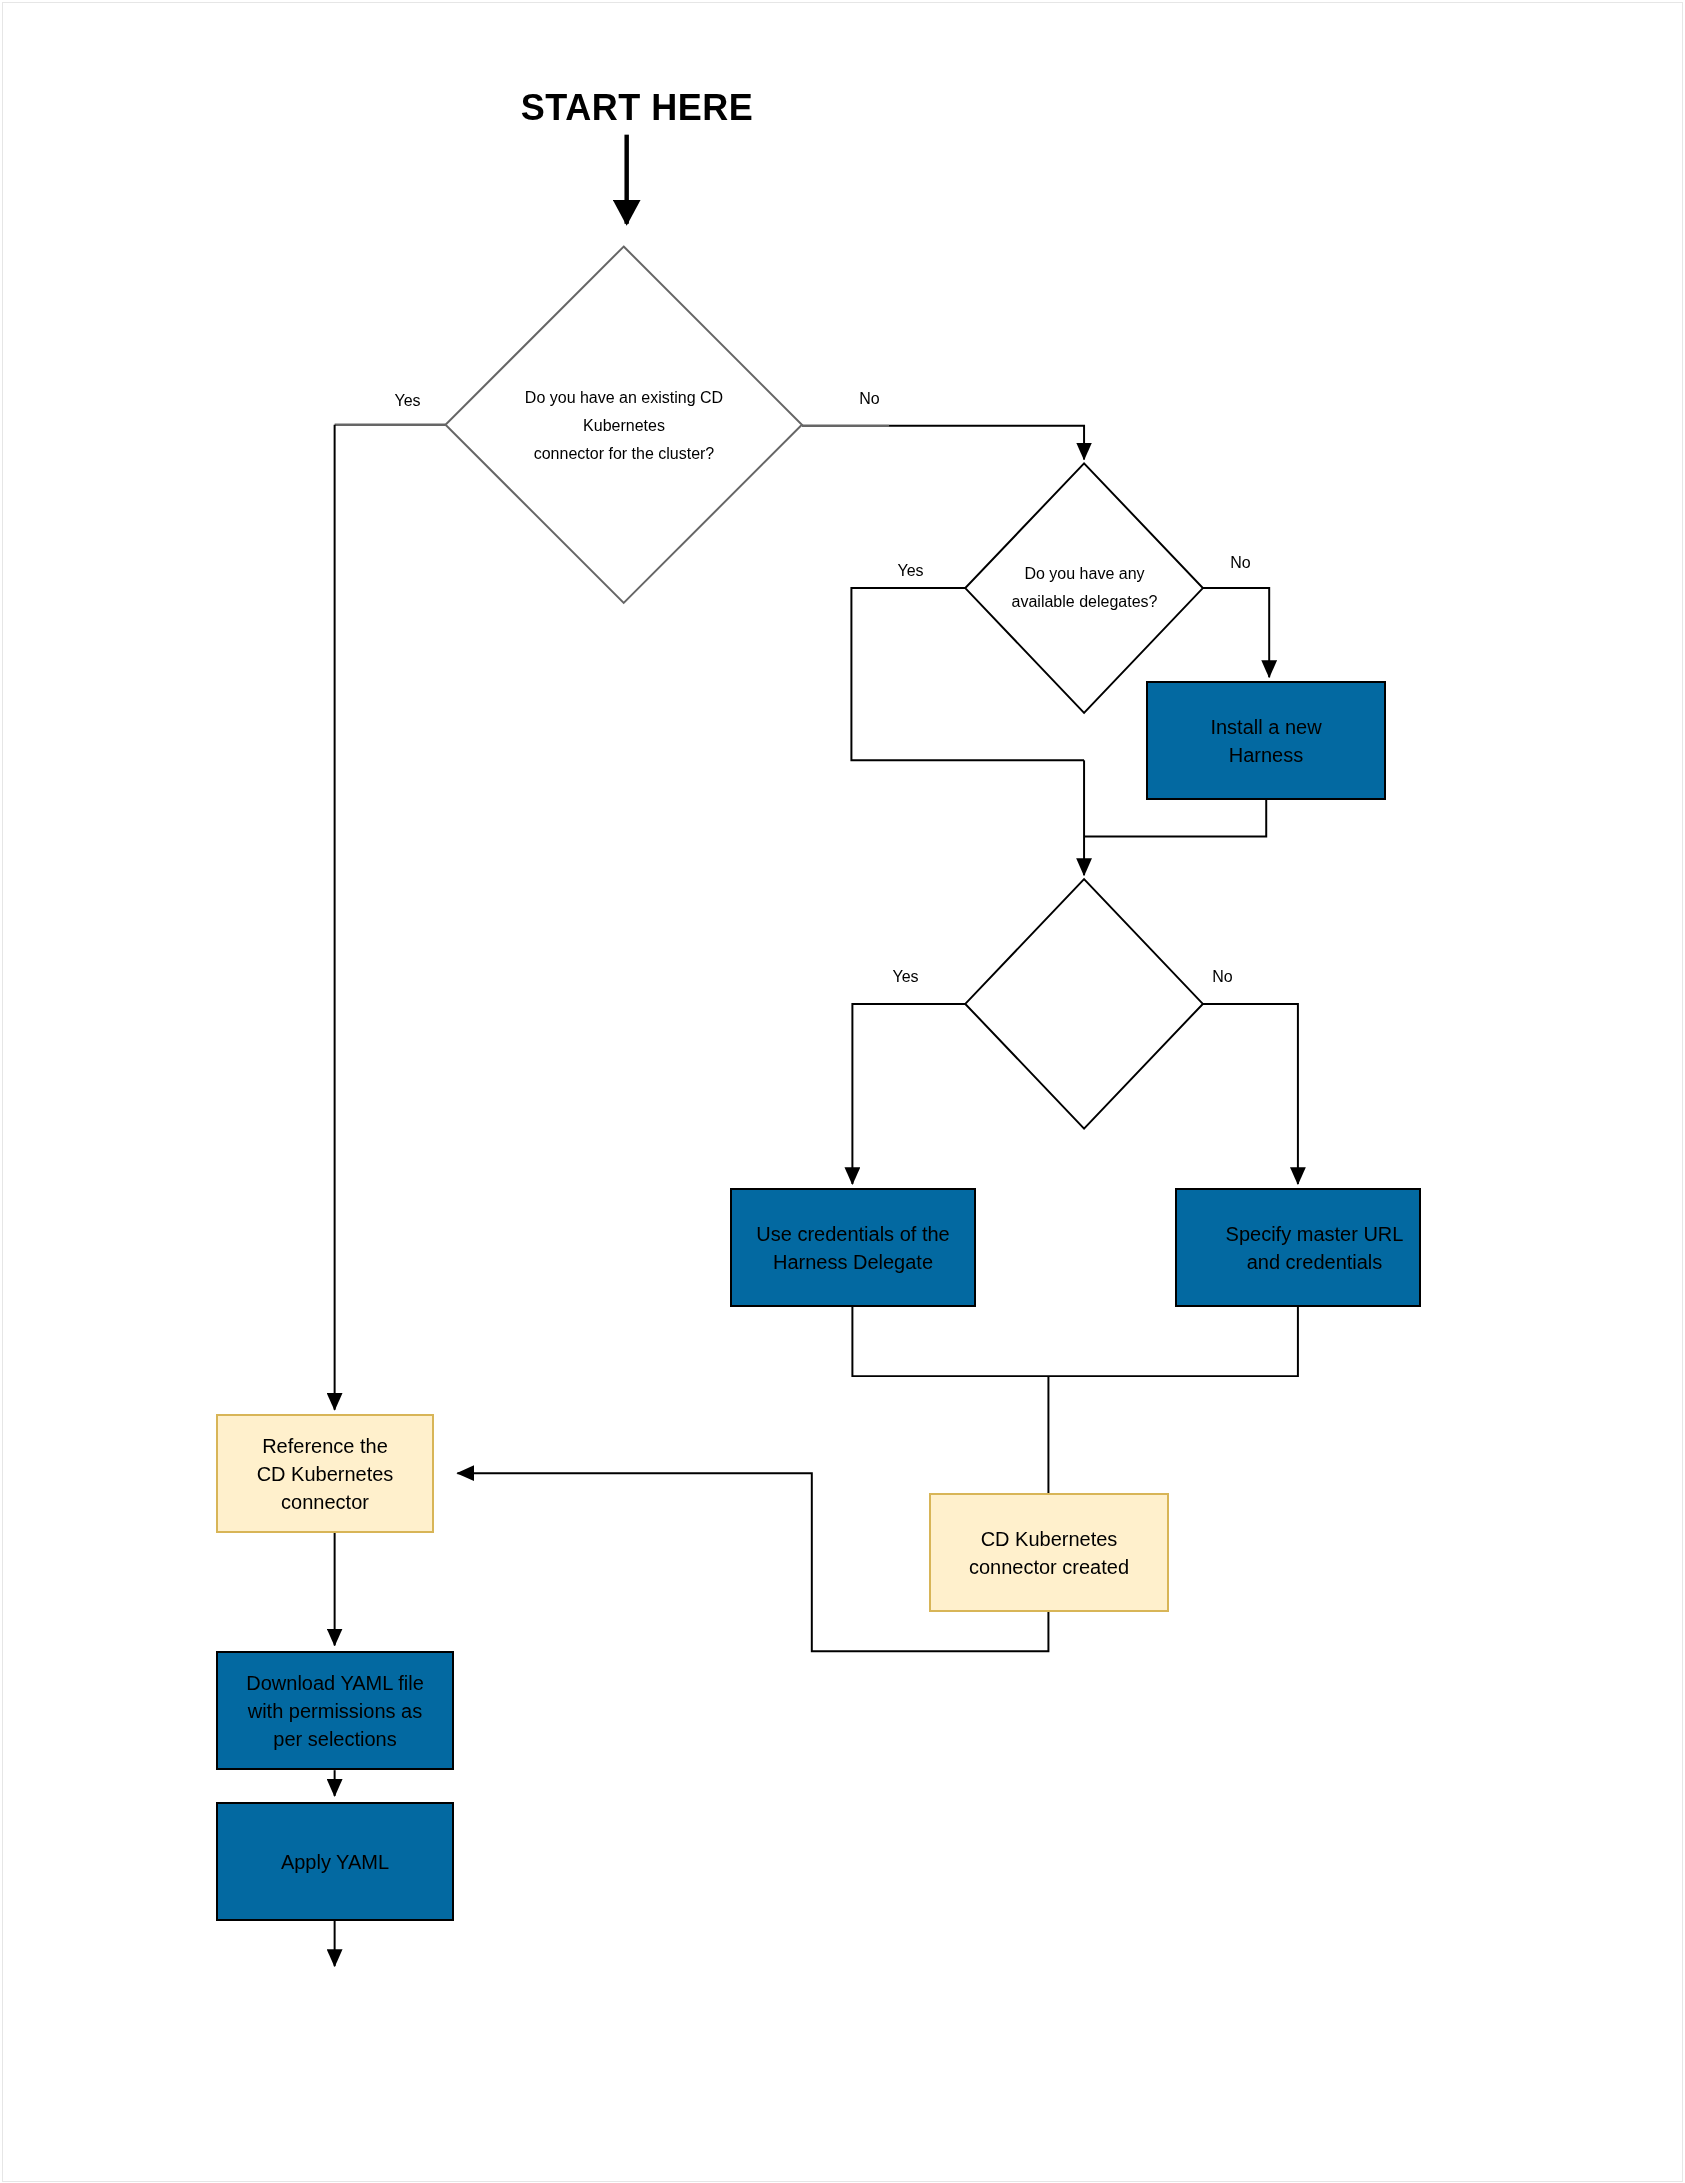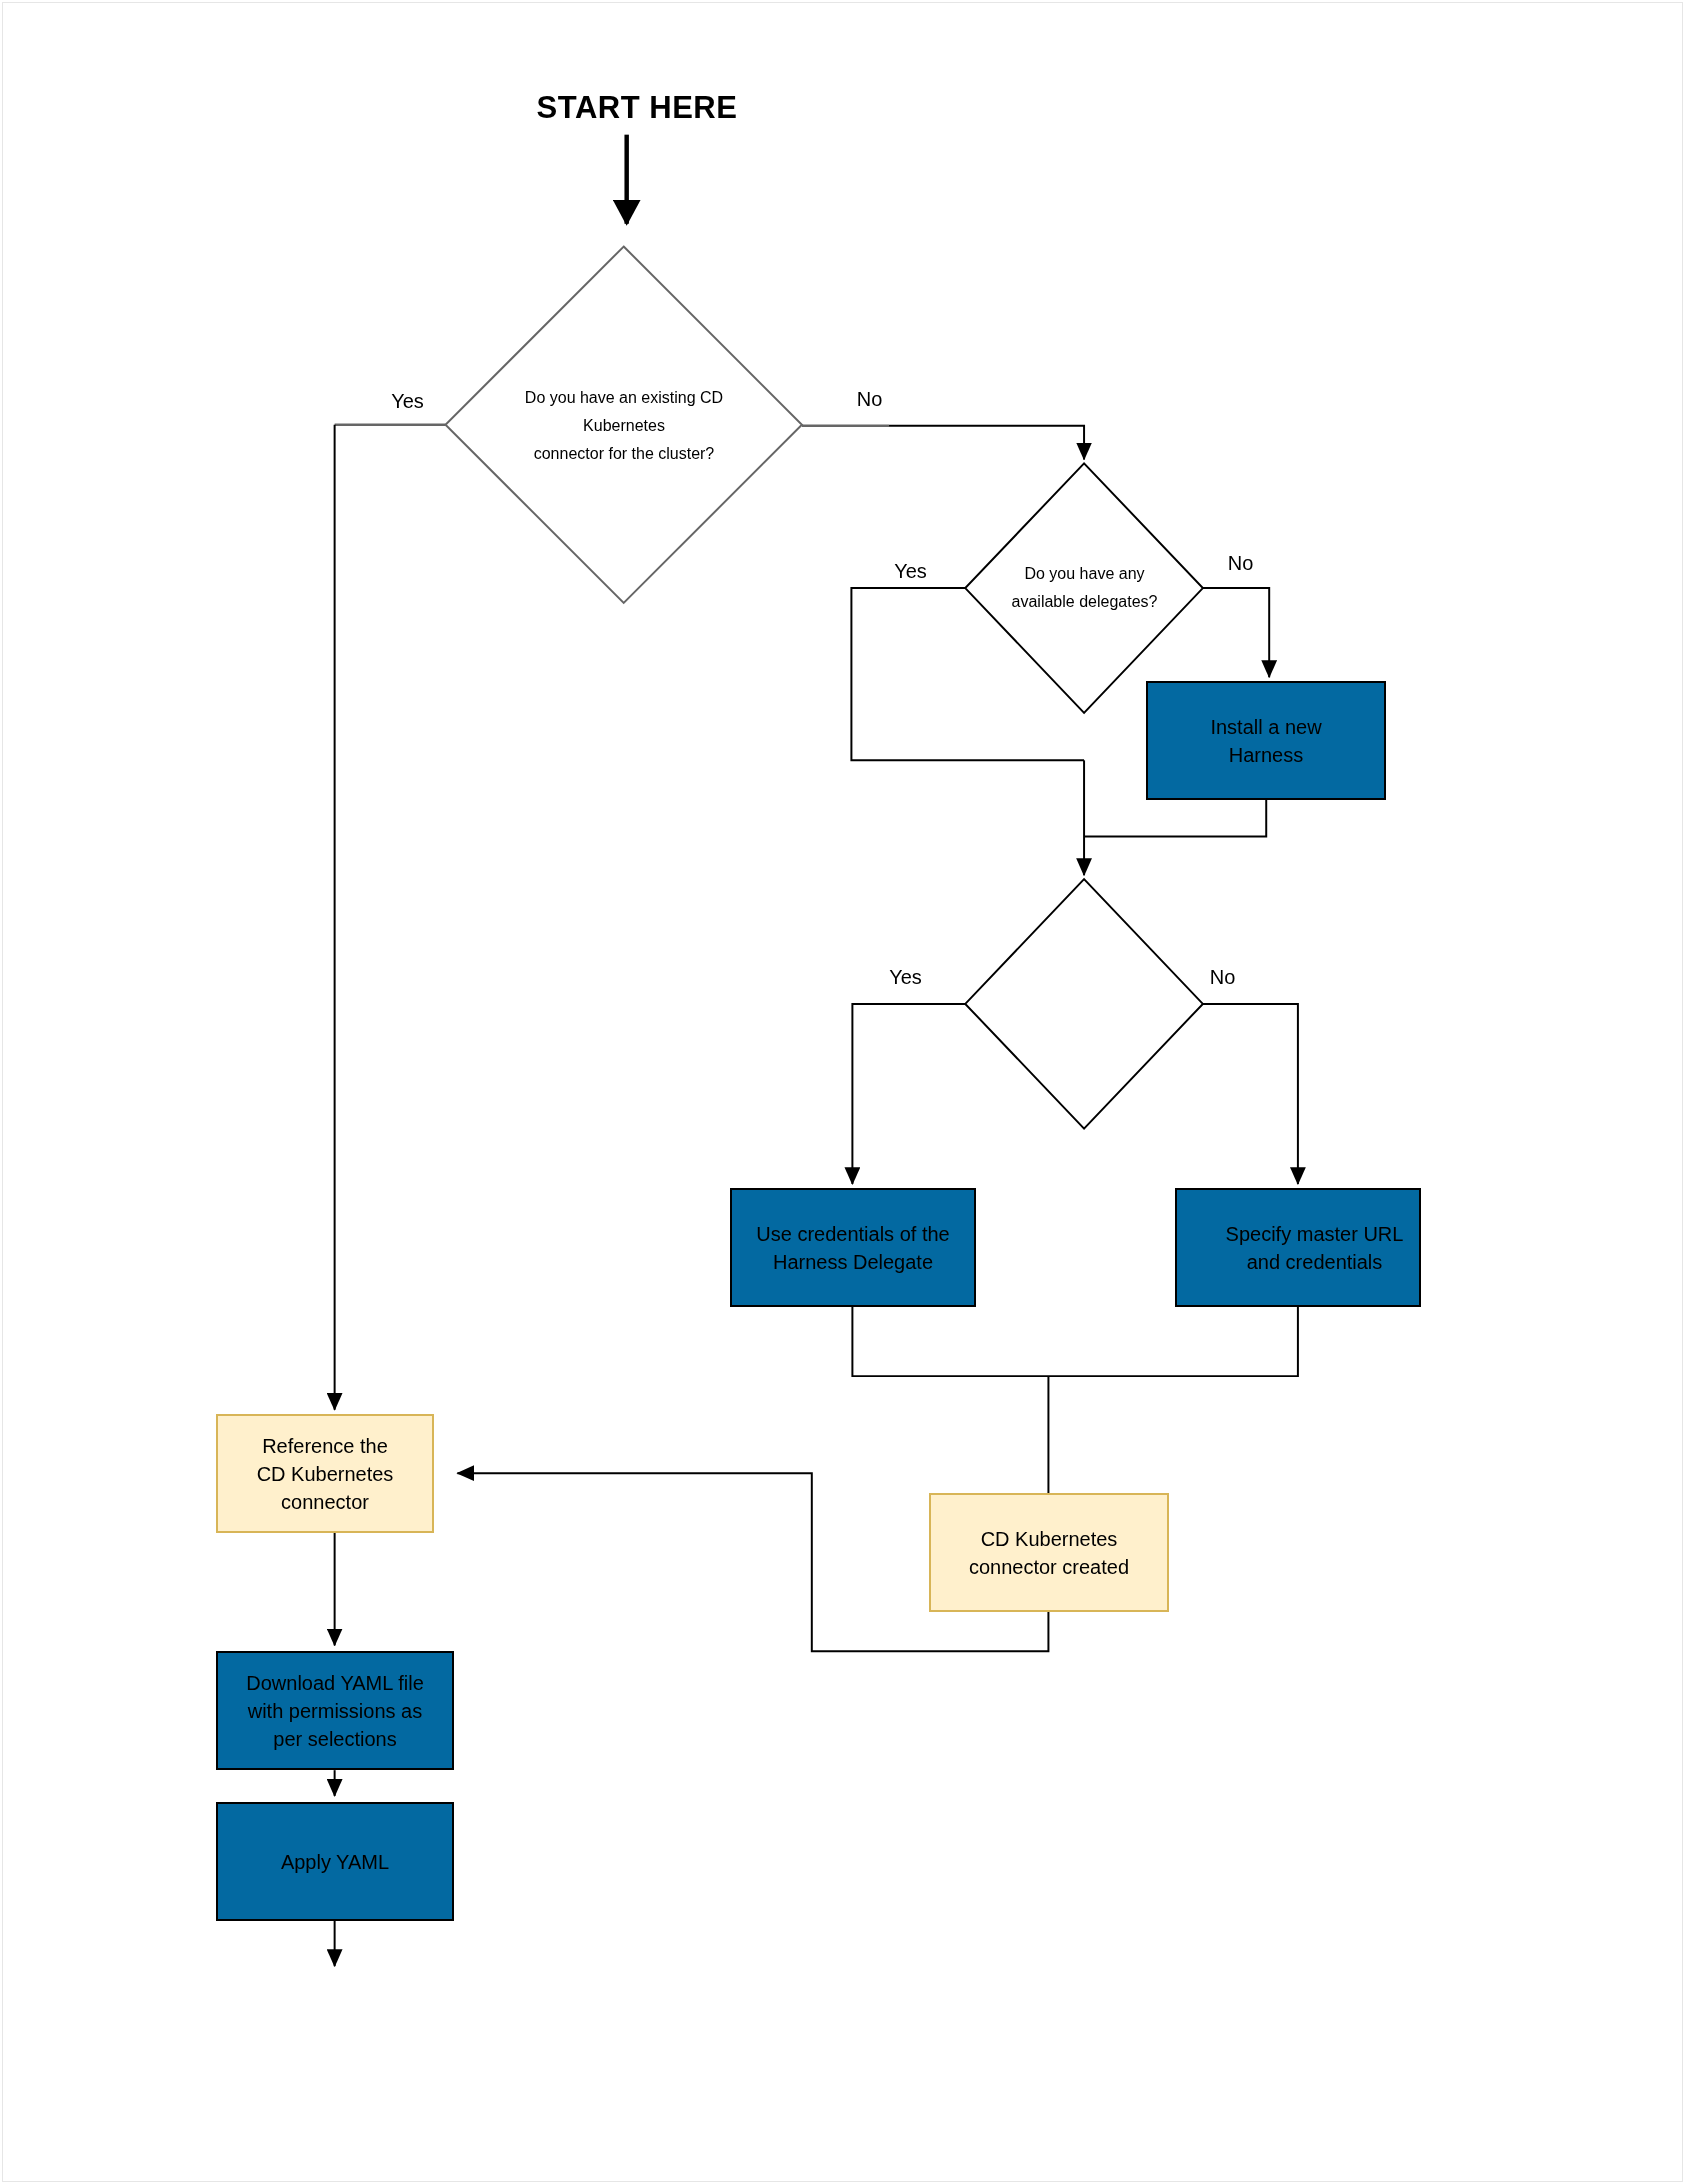--- a/index.html
+++ b/index.html
@@ -13,37 +13,37 @@
   .frame{position:absolute;inset:2px;border:1px solid #e6e6e6;pointer-events:none;}
   svg.wires{position:absolute;left:0;top:0;width:1685px;height:2184px;}
   .e{stroke:var(--line,#000);fill:none;stroke-width:2px;}
   .thick{stroke-width:4.5px;}
   .stub{stroke:var(--gray-stub,#666);stroke-width:2.5px;fill:none;}
   .dmd{fill:#ffffff;stroke:var(--shape-border,#000);stroke-width:2px;}
   .dmd1{stroke:var(--decision1-border,#666);}
   .ah{fill:var(--line,#000);}
   .title{
     position:absolute;left:439px;top:92px;width:396px;
-    font-size:31px;line-height:32px;font-weight:bold;text-align:center;
+    font-size:36px;line-height:32px;font-weight:bold;text-align:center;
     letter-spacing:0.5px;
   }
   .node{
     position:absolute;box-sizing:border-box;
     display:flex;flex-direction:column;align-items:center;justify-content:center;
     text-align:center;font-size:20px;line-height:28px;
   }
   .rect{background:#0369a1;border:2px solid var(--shape-border,#000);}
   .rect.yellow{background:var(--yellow-fill,#fff0cc);border-color:var(--yellow-border,#d8b557);}
   .rect.green{background:var(--green-fill,#d5e8d4);border-color:var(--green-border,#82b366);}
   .dlabel{
     position:absolute;text-align:center;font-size:16px;line-height:28px;
   }
   .branch{
     position:absolute;width:59px;text-align:center;
-    font-size:20px;line-height:22px;
+    font-size:16px;line-height:22px;
   }
 </style>
 </head>
 <body>
 
 <div class="canvas">
   <div class="frame"></div>
 
   <svg class="wires" viewBox="0 0 1702 2206" xmlns="http://www.w3.org/2000/svg">
     <defs>

